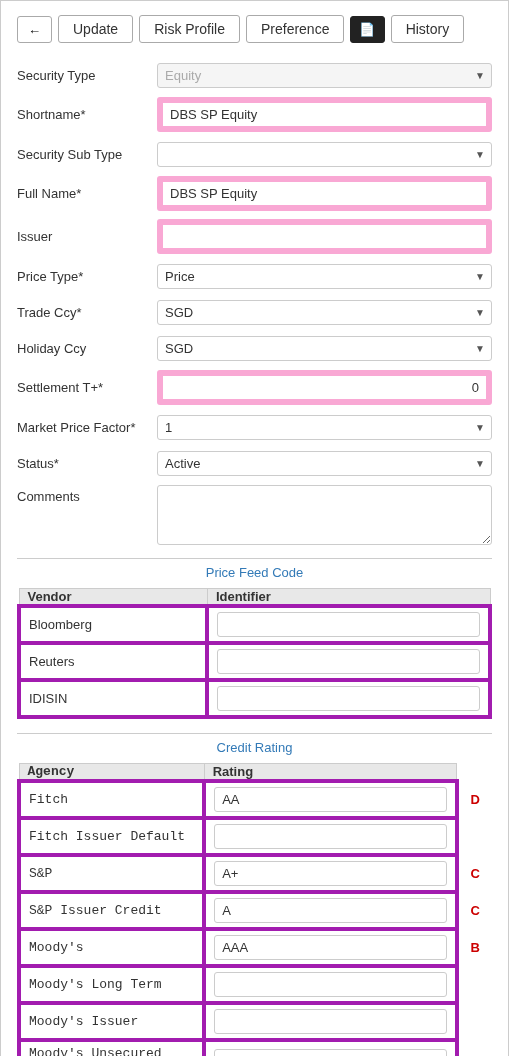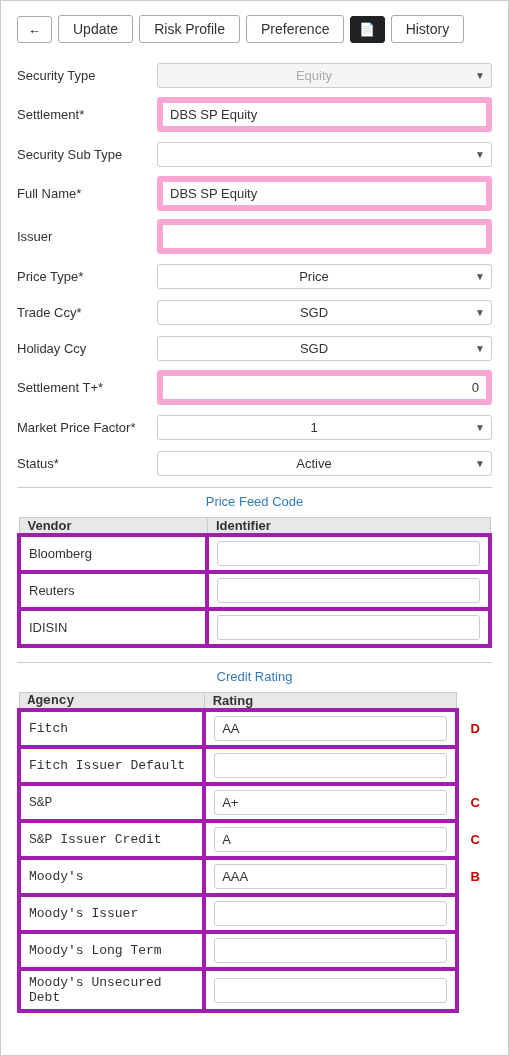--- a/index.html
+++ b/index.html
@@ -94,21 +94,20 @@
     .fake-select {
       width: 100%;
       border: 1px solid #ccc;
       border-radius: 3px;
       padding: 4px 28px 4px 7px;
       font-size: 13px;
       color: #333;
       background: #fff;
       appearance: none;
       cursor: pointer;
-      text-align: center;
     }
     .select-arrow {
       position: absolute;
       right: 7px;
       top: 50%;
       transform: translateY(-50%);
       pointer-events: none;
       font-size: 10px;
       color: #555;
     }
@@ -198,21 +197,21 @@
       <div class="select-wrap">
         <select class="fake-select select-disabled">
           <option>Equity</option>
         </select>
         <span class="select-arrow">▼</span>
       </div>
     </div>
   </div>
 
   <div class="form-row">
-    <div class="form-label">Settlement*</div>
+    <div class="form-label">Shortname*</div>
     <div class="form-control">
       <input type="text" value="DBS SP Equity" style="">
     </div>
   </div>
 
   <div class="form-row">
     <div class="form-label">Security Sub Type</div>
     <div class="form-control">
       <div class="select-wrap">
         <select class="fake-select">
@@ -297,20 +296,26 @@
     <div class="form-control">
       <div class="select-wrap">
         <select class="fake-select">
           <option>Active</option>
         </select>
         <span class="select-arrow">▼</span>
       </div>
     </div>
   </div>
 
+  <div class="form-row" style="align-items:flex-start;">
+    <div class="form-label" style="padding-top:4px;">Comments</div>
+    <div class="form-control">
+      <textarea style=""></textarea>
+    </div>
+  </div>
 
   <hr class="section-divider">
   <div class="section-title">Price Feed Code</div>
 
   <table class="data-table">
     <thead>
       <tr>
         <th class="vendor-col">Vendor</th>
         <th class="identifier-col">Identifier</th>
       </tr>
@@ -378,28 +383,28 @@
     <td class="badge-col" style="border:none;background:transparent;"><span class="rating-badge">C</span></td>
   </tr>
         <tr>
     <td class="agency-col">Moody's</td>
     <td class="rating-col">
       <input type="text" value="AAA" style="">
     </td>
     <td class="badge-col" style="border:none;background:transparent;"><span class="rating-badge">B</span></td>
   </tr>
         <tr>
+    <td class="agency-col">Moody's Long Term</td>
+    <td class="rating-col">
+      <input type="text" value="" style="">
+    </td>
+    <td class="badge-col" style="border:none;background:transparent;"></td>
+  </tr>
+        <tr>
     <td class="agency-col">Moody's Issuer</td>
-    <td class="rating-col">
-      <input type="text" value="" style="">
-    </td>
-    <td class="badge-col" style="border:none;background:transparent;"></td>
-  </tr>
-        <tr>
-    <td class="agency-col">Moody's Long Term</td>
     <td class="rating-col">
       <input type="text" value="" style="">
     </td>
     <td class="badge-col" style="border:none;background:transparent;"></td>
   </tr>
         <tr>
     <td class="agency-col">Moody's Unsecured Debt</td>
     <td class="rating-col">
       <input type="text" value="" style="">
     </td>

